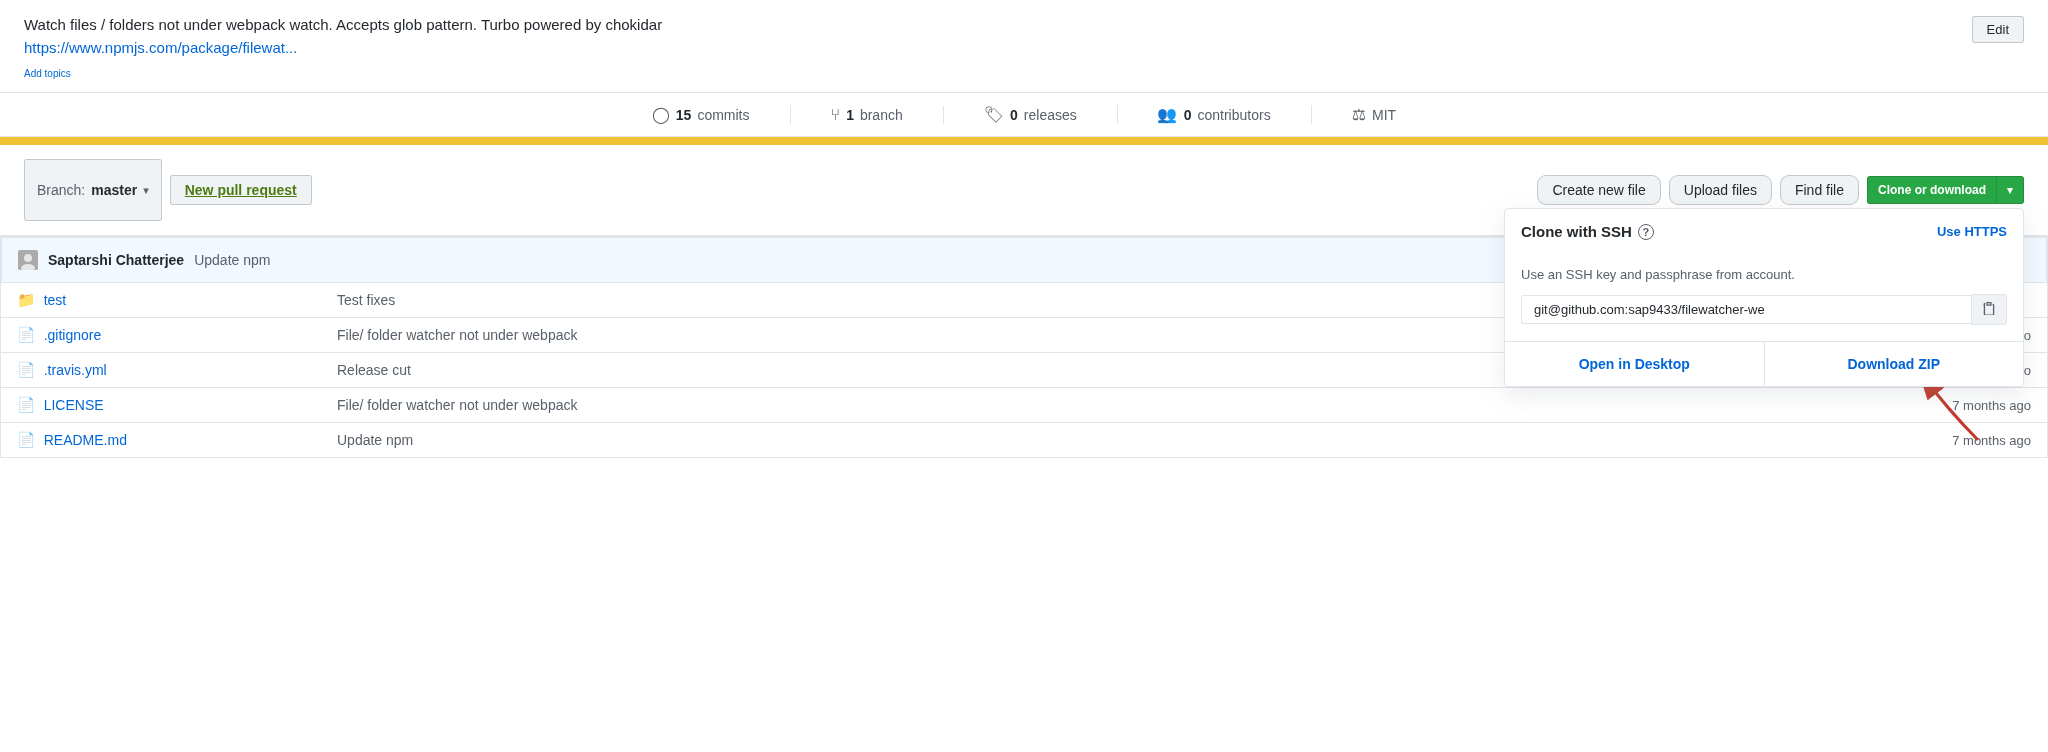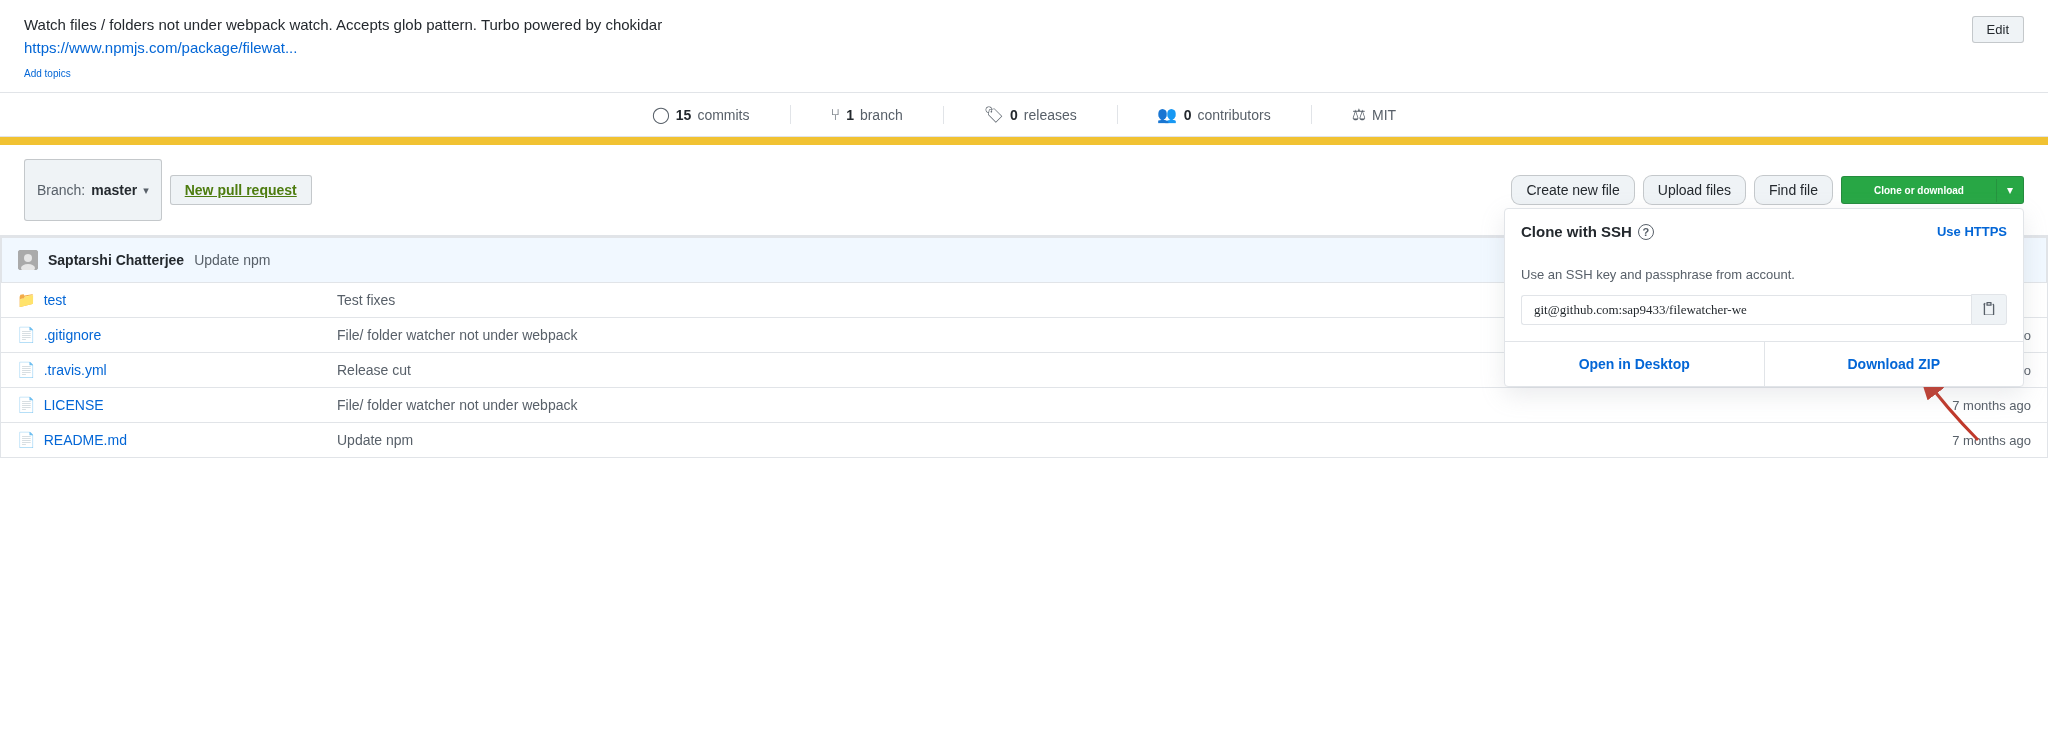--- a/index.html
+++ b/index.html
@@ -157,25 +157,25 @@
       display: flex;
       align-items: center;
       gap: 0;
       background: #28a745;
       border: 1px solid rgba(27,31,35,0.2);
       border-radius: 3px;
       overflow: hidden;
     }
 
     .clone-btn-main {
-      padding: 6px 32px;
+      padding: 6px 10px;
       background: #28a745;
       border: none;
       border-right: 1px solid rgba(27,31,35,0.15);
-      font-size: 10px;
+      font-size: 12px;
       font-weight: 600;
       color: #fff;
       cursor: pointer;
     }
 
     .clone-btn-arrow {
       padding: 6px 10px;
       background: #28a745;
       border: none;
       font-size: 12px;
@@ -305,21 +305,21 @@
       display: flex;
       align-items: center;
       padding: 0 16px 16px 16px;
       gap: 0;
     }
 
     .clone-url-input {
       flex: 1;
       padding: 6px 12px;
       font-size: 13px;
-      font-family: Liberation Serif, serif;
+      font-family: Liberation Sans, sans-serif;
       border: 1px solid #e1e4e8;
       border-right: none;
       border-radius: 3px 0 0 3px;
       color: #24292e;
       background: #fff;
       outline: none;
     }
 
     .copy-btn {
       padding: 6px 10px;

